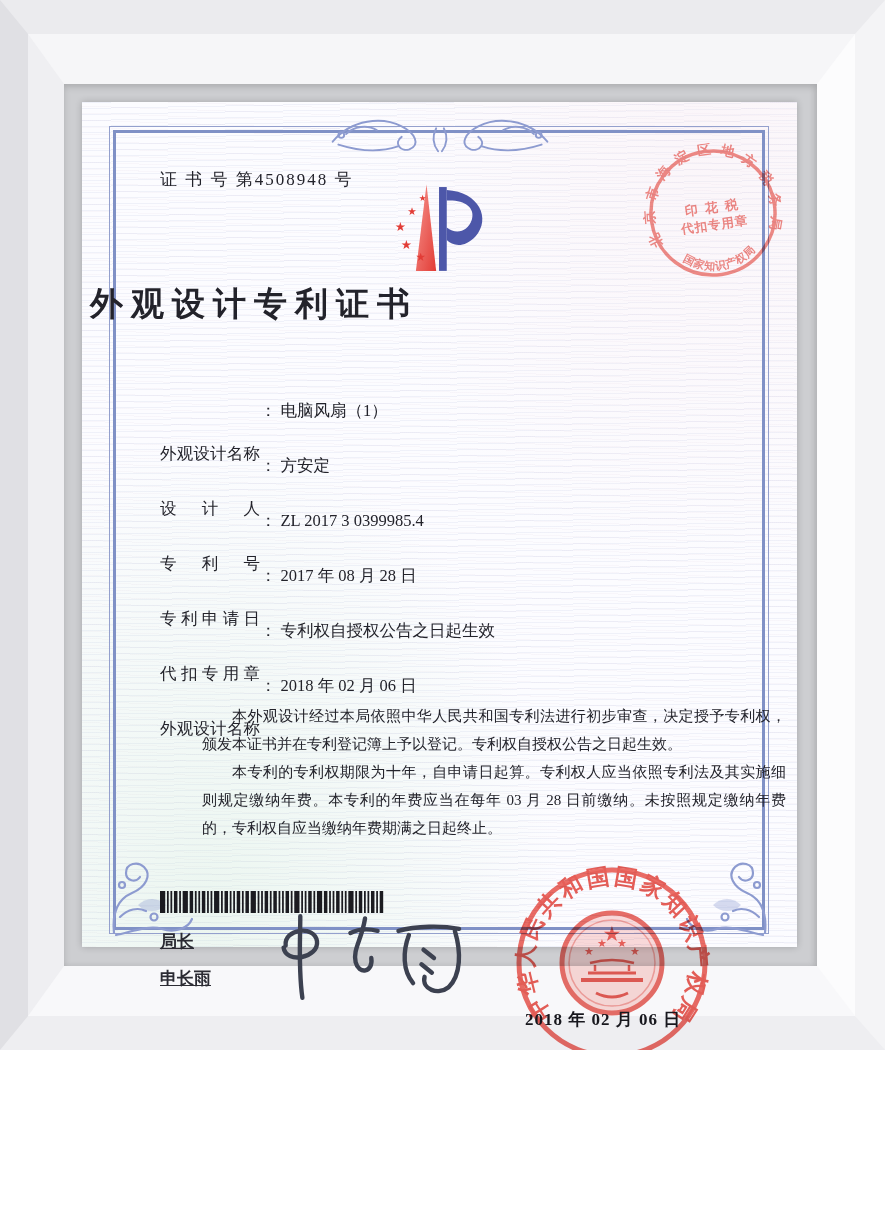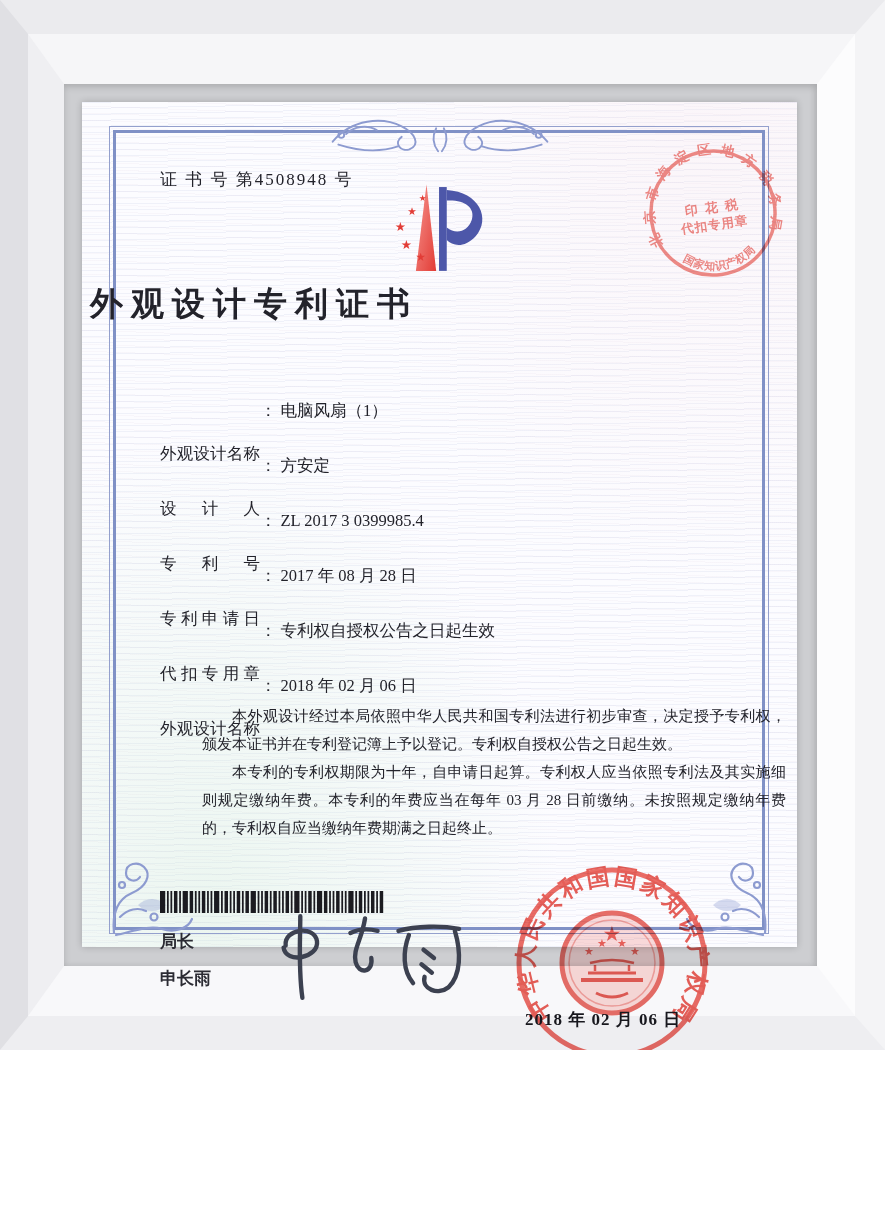--- a/index.html
+++ b/index.html
@@ -37,21 +37,21 @@
   .field-row{height:55px;font-size:16.5px;}
   .f-label{display:inline-block;width:100px;text-align:justify;text-align-last:justify;vertical-align:top;margin-top:43px;}
   .f-colon{display:inline-block;margin-right:4px;}
   .body-text{position:absolute;left:76px;top:600px;width:584px;font-size:15px;line-height:28px;
              text-align:justify;margin-left:44px;}
   .body-text p{margin:0;text-indent:2em;}
   .barcode{position:absolute;left:78px;top:789px;width:225px;height:22px;}
   .barcode svg{width:225px;height:22px;display:block;fill:#1b1b20;}
   .signer{position:absolute;left:78px;top:828px;font-family:"Liberation Sans","DejaVu Sans",sans-serif;
           font-weight:700;font-size:17px;color:#2b2b33;}
-  .signer div{margin-bottom:14px;}
+  .signer div{margin-bottom:14px;text-decoration:underline;}
   .signature{position:absolute;left:172px;top:808px;}
   .signature svg{display:block;}
   .stamp{mix-blend-mode:multiply;opacity:.94;}
   .office-seal{position:absolute;left:430px;top:761px;width:200px;height:200px;}
   .seal-date{position:absolute;left:443px;top:906px;font-size:17px;font-weight:600;color:#17171d;
              letter-spacing:1px;z-index:5;}
   .tax-stamp{position:absolute;left:561px;top:41px;width:140px;height:140px;transform:rotate(-8deg);z-index:4;}
   .page-num{position:absolute;left:0;right:0;top:954px;text-align:right;font-size:13.5px;letter-spacing:3px;
             color:#33333b;}
   .seal-red{fill:#e8554d;}

